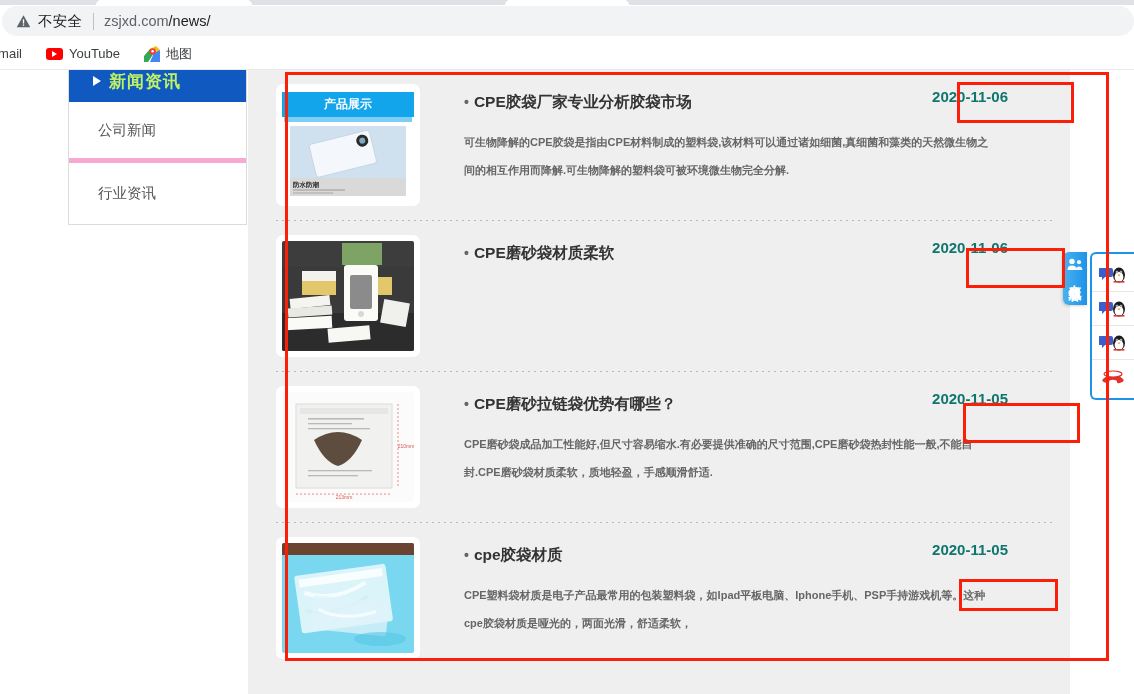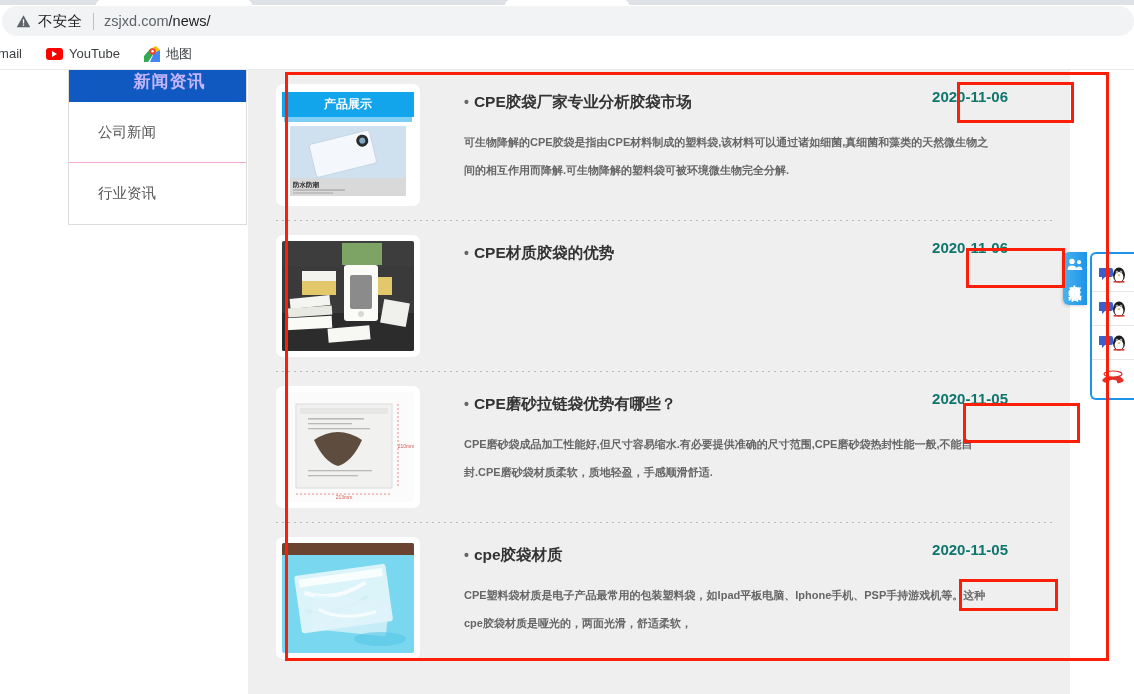--- a/index.html
+++ b/index.html
@@ -67,32 +67,32 @@
     position:absolute; left:0; top:70px; width:1134px; height:624px;
     background:#ffffff; overflow:hidden;
   }
 
   
   .sidebar {
     position:absolute; left:68px; top:-10px; width:179px; background:#ffffff;
     border:1px solid #dcdcdc; border-top:none;
   }
   .side-head {
-    height:42px; background:#1059c0; color:#c4b5fd;
+    height:42px; background:#1059c0; color:#bef264;
     display:flex; align-items:center; padding-left:24px;
-    font-size:17px; font-weight:bold; letter-spacing:1px;flex-direction:column;
+    font-size:17px; font-weight:bold; letter-spacing:1px;
   }
   .side-head .tri {
     width:0;height:0;border-left:8px solid #ffffff;
     border-top:5px solid transparent;border-bottom:5px solid transparent;
     margin-right:8px; flex:none;
   }
   .side-item {
     height:61px; display:flex; align-items:center; padding-left:29px;
-    font-size:14.5px; color:#555555; border-bottom:1px solid #f9a8d4;
+    font-size:14.5px; color:#555555; border-bottom:5px solid #f9a8d4;
     background:#ffffff;
   }
   .side-item:last-child { border-bottom:none; }
 
   
   .content {
     position:absolute; left:248px; top:-8px; width:822px; background:#efefef;
     padding-top:8px; min-height:640px;
   }
 
@@ -263,21 +263,21 @@
               <rect x="96" y="36" width="14" height="18" fill="#e2c86a"></rect>
               <rect x="8" y="56" width="40" height="10" fill="#f4f4f0" transform="rotate(-6 28 61)"></rect>
               <rect x="6" y="66" width="44" height="9" fill="#e9e9e4" transform="rotate(-4 28 70)"></rect>
               <rect x="4" y="76" width="46" height="12" fill="#fafaf6" transform="rotate(-3 27 82)"></rect>
               <rect x="100" y="60" width="26" height="24" fill="#f0f0ec" transform="rotate(10 113 72)"></rect>
               <rect x="46" y="86" width="42" height="14" fill="#f7f7f3" transform="rotate(-5 67 93)"></rect>
             </svg>
           </div>
         </div>
         <div class="news-body">
-          <div class="news-title"><span class="dot">•</span><span>CPE材质胶袋的优势</span></div>
+          <div class="news-title"><span class="dot">•</span><span>CPE磨砂袋材质柔软</span></div>
           <div class="news-date">2020-11-06</div>
         </div>
       </div>
       <div class="sep"></div>
 
       <div class="news-item">
         <div class="thumb-wrap">
           <div class="thumb">
             <svg viewBox="0 0 132 110" width="132" height="110">
               <rect width="132" height="110" fill="#fbfbfb"></rect>

